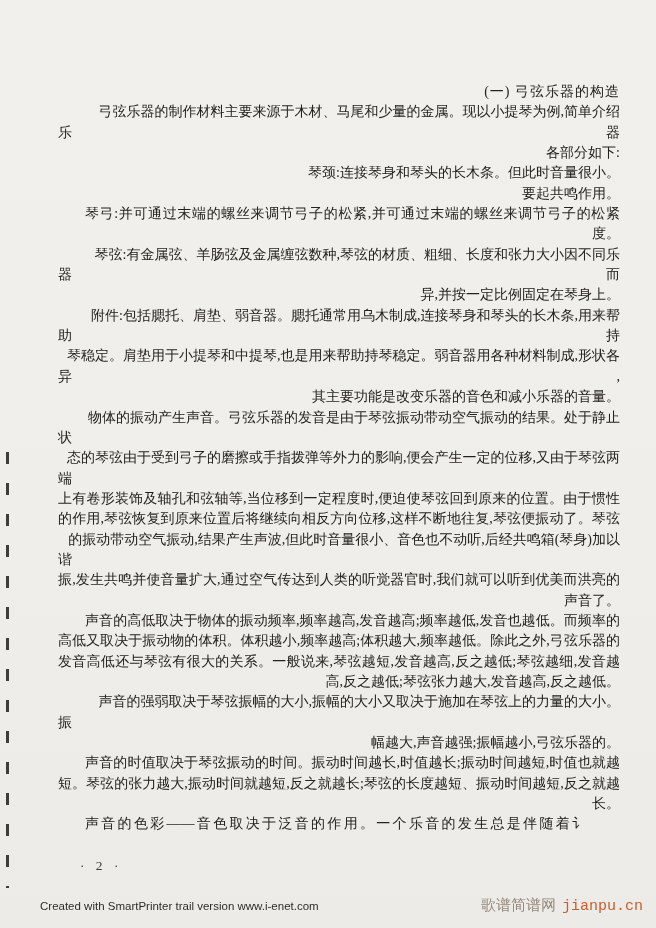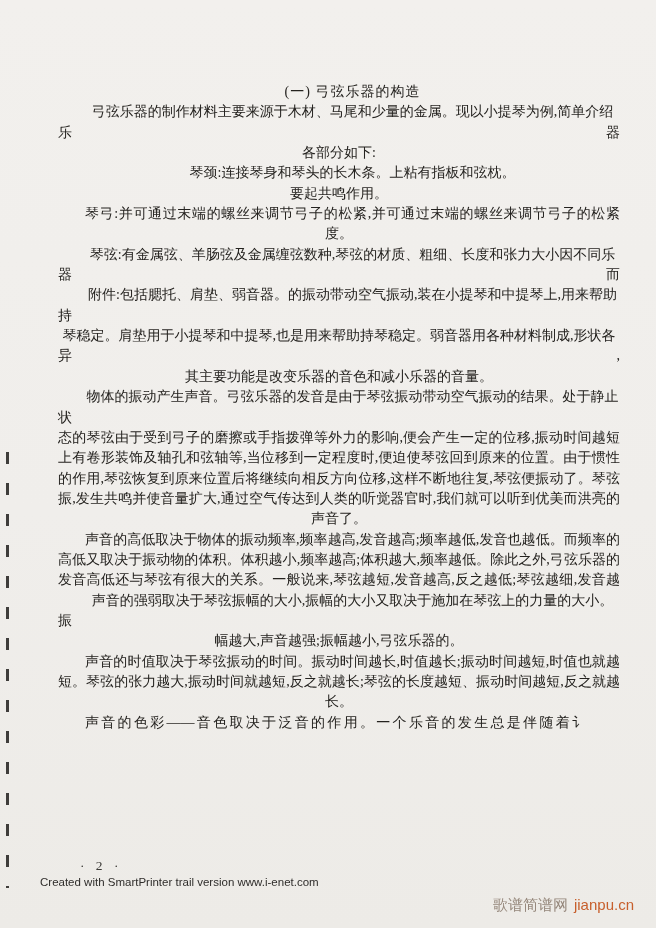--- a/index.html
+++ b/index.html
@@ -19,68 +19,71 @@
     position:absolute; left:6px; top:452px; width:3px; height:436px;
     background:repeating-linear-gradient(to bottom,
       rgba(32,30,28,0.85) 0px, rgba(32,30,28,0.85) 12px,
       transparent 12px, transparent 31px);
   }
   .textblock {
     position:absolute; left:58px; top:82px; width:562px;
     font-size:14px; line-height:20.35px;
     color:#24221f;
   }
-  .ln { text-align:center; }
+  .ln { text-align:right; }
   .ln.fill { text-align-last:justify; }
   .ln.indent { text-indent:27px; }
   .ln.cut { width:528px; }
   .ln.heading { letter-spacing:1px; }
   .page-number {
     position:absolute; left:80px; top:858px;
     font-size:13.5px; letter-spacing:4px; color:#3a3835;
   }
   .footer-left {
-    position:absolute; left:40px; top:876px;
+    position:absolute; left:40px; top:900px;
     font-family:"Liberation Sans","DejaVu Sans",sans-serif;
     font-size:11.5px; color:#2f2d2b;
   }
   .footer-right {
-    position:absolute; right:22px; top:896px;
-    font-family:Liberation Sans, sans-serif;
+    position:absolute; right:13px; top:896px;
+    font-family:Liberation Mono, monospace;
     font-size:15px;
   }
   .footer-right .site-url { margin-left:6px; }
 </style>
 </head>
 <body>
 
 <div class="page">
   <div class="binding-marks"></div>
 
   <div class="textblock">
       <div class="ln heading indent">(一) 弓弦乐器的构造</div>
       <div class="ln indent fill">弓弦乐器的制作材料主要来源于木材、马尾和少量的金属。现以小提琴为例,简单介绍乐器</div>
       <div class="ln">各部分如下:</div>
-      <div class="ln indent">琴颈:连接琴身和琴头的长木条。上粘有指板和弦枕。</div>
+      <div class="ln indent">琴颈:连接琴身和琴头的长木条。但此时音量很小。</div>
       <div class="ln">要起共鸣作用。</div>
       <div class="ln indent fill">琴弓:并可通过末端的螺丝来调节弓子的松紧,并可通过末端的螺丝来调节弓子的松紧</div>
       <div class="ln">度。</div>
       <div class="ln indent fill">琴弦:有金属弦、羊肠弦及金属缠弦数种,琴弦的材质、粗细、长度和张力大小因不同乐器而</div>
-      <div class="ln indent fill">附件:包括腮托、肩垫、弱音器。的振动带动空气振动,装在小提琴和中提琴上,用来帮助持</div>
+      <div class="ln">异,并按一定比例固定在琴身上。</div>
+      <div class="ln indent fill">附件:包括腮托、肩垫、弱音器。腮托通常用乌木制成,连接琴身和琴头的长木条,用来帮助持</div>
       <div class="ln fill">琴稳定。肩垫用于小提琴和中提琴,也是用来帮助持琴稳定。弱音器用各种材料制成,形状各异,</div>
       <div class="ln">其主要功能是改变乐器的音色和减小乐器的音量。</div>
       <div class="ln indent fill">物体的振动产生声音。弓弦乐器的发音是由于琴弦振动带动空气振动的结果。处于静止状</div>
-      <div class="ln fill">态的琴弦由于受到弓子的磨擦或手指拨弹等外力的影响,便会产生一定的位移,振动时间越短</div>
+      <div class="ln fill">态的琴弦由于受到弓子的磨擦或手指拨弹等外力的影响,便会产生一定的位移,又由于琴弦两端</div>
       <div class="ln fill">上有卷形装饰及轴孔和弦轴等,当位移到一定程度时,便迫使琴弦回到原来的位置。由于惯性</div>
       <div class="ln fill">的作用,琴弦恢复到原来位置后将继续向相反方向位移,这样不断地往复,琴弦便振动了。琴弦</div>
+      <div class="ln fill">的振动带动空气振动,结果产生声波,但此时音量很小、音色也不动听,后经共鸣箱(琴身)加以谐</div>
       <div class="ln fill">振,发生共鸣并使音量扩大,通过空气传达到人类的听觉器官时,我们就可以听到优美而洪亮的</div>
       <div class="ln">声音了。</div>
       <div class="ln indent fill">声音的高低取决于物体的振动频率,频率越高,发音越高;频率越低,发音也越低。而频率的</div>
       <div class="ln fill">高低又取决于振动物的体积。体积越小,频率越高;体积越大,频率越低。除此之外,弓弦乐器的</div>
       <div class="ln fill">发音高低还与琴弦有很大的关系。一般说来,琴弦越短,发音越高,反之越低;琴弦越细,发音越</div>
+      <div class="ln">高,反之越低;琴弦张力越大,发音越高,反之越低。</div>
       <div class="ln indent fill">声音的强弱取决于琴弦振幅的大小,振幅的大小又取决于施加在琴弦上的力量的大小。振</div>
       <div class="ln">幅越大,声音越强;振幅越小,弓弦乐器的。</div>
       <div class="ln indent fill">声音的时值取决于琴弦振动的时间。振动时间越长,时值越长;振动时间越短,时值也就越</div>
       <div class="ln fill">短。琴弦的张力越大,振动时间就越短,反之就越长;琴弦的长度越短、振动时间越短,反之就越</div>
       <div class="ln">长。</div>
       <div class="ln indent fill cut">声音的色彩——音色取决于泛音的作用。一个乐音的发生总是伴随着讠</div>
     </div>
 
   <div class="page-number">· 2 ·</div>
 

